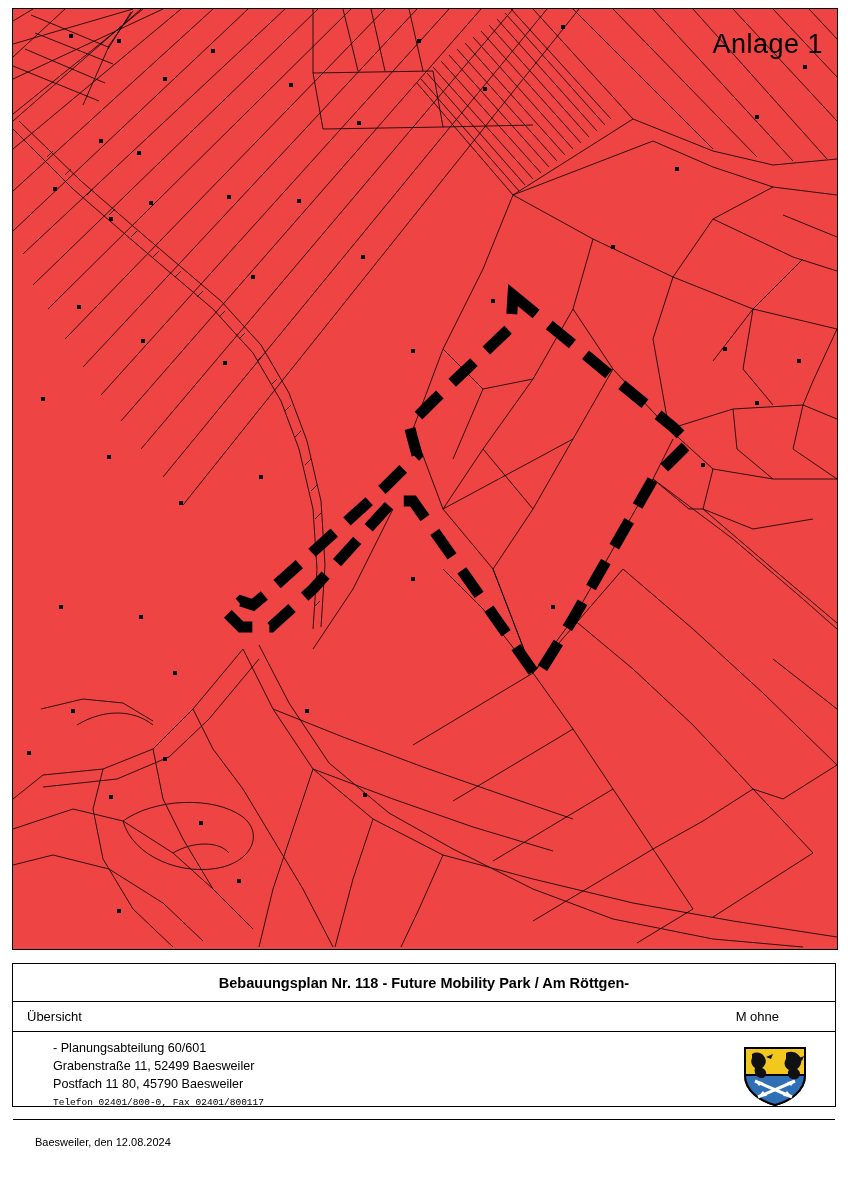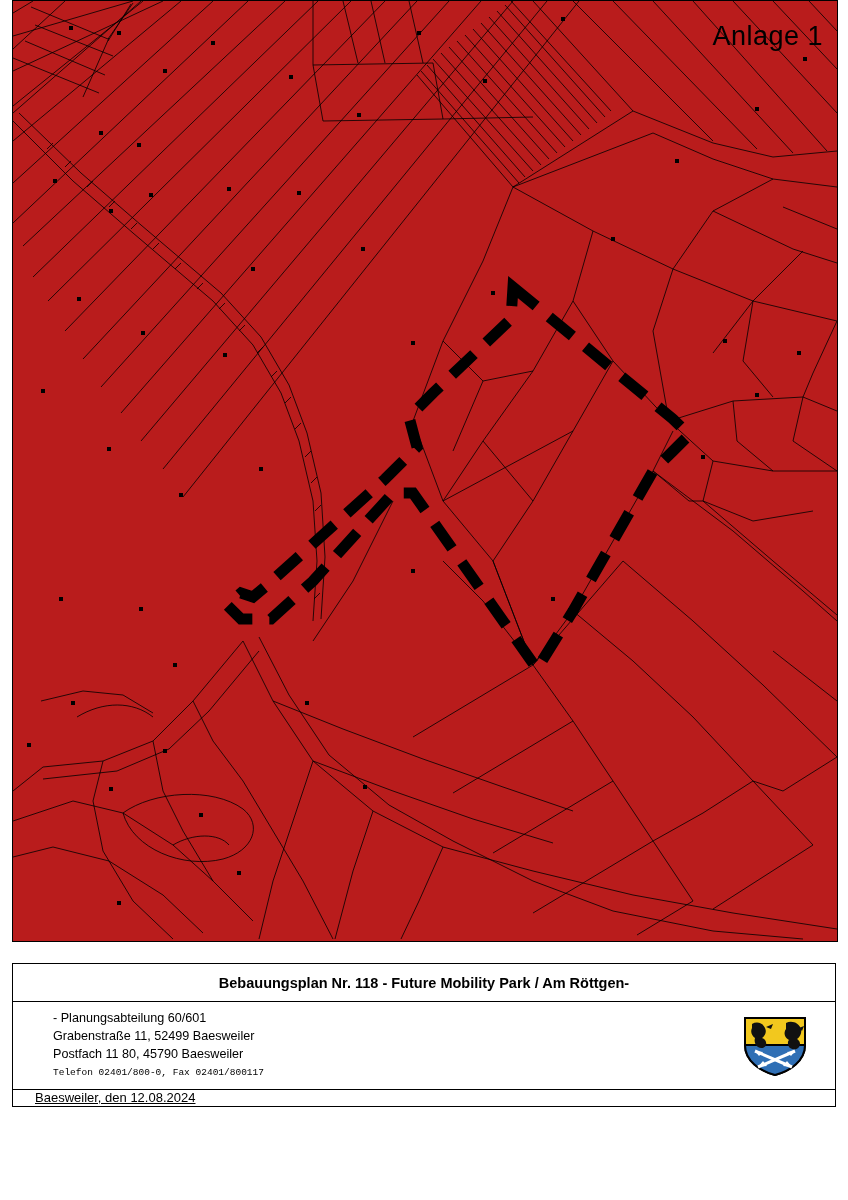--- a/index.html
+++ b/index.html
@@ -20,25 +20,25 @@
     left: 0; top: 0;
     width: 848px;
     height: 1200px;
     background: #fff;
   }
 
   
   #map-area {
     position: absolute;
     left: 12px;
-    top: 0;
+    top: 8px;
     width: 824px;
     height: 940px;
     border: 1px solid #000;
-    background: #b91c1c;
+    background: #ef4444;
     overflow: hidden;
   }
   #map-svg {
     position: absolute;
     left: 0; top: 0;
     width: 100%;
     height: 100%;
     display: block;
   }
   #sheet-label {
@@ -123,25 +123,24 @@
   }
   #tb-crest {
     width: 120px;
     display: flex;
     align-items: center;
     justify-content: center;
   }
   #tb-foot {
     height: 28px;
     display: flex;
-    align-items: flex-start;
+    align-items: flex-end;
     padding-left: 22px;
-    font-size: 13px;
+    font-size: 11px;
     border-bottom: none;
-    text-decoration: underline;
   }
 </style>
 </head>
 <body>
 
 <div id="page">
 
   <div id="map-area">
 
     <svg id="map-svg" viewBox="0 0 824 940" preserveAspectRatio="none">
@@ -383,20 +382,24 @@
 
     <div id="sheet-label">Anlage 1</div>
   </div>
 
   <div id="title-block">
 
     <div class="tb-row" id="tb-title">
       <div class="txt">Bebauungsplan Nr. 118 - Future Mobility Park / Am Röttgen-</div>
     </div>
 
+    <div class="tb-row" id="tb-sub">
+      <div class="left">Übersicht</div>
+      <div class="right">M ohne</div>
+    </div>
 
     <div class="tb-row" id="tb-main">
       <div id="tb-address">
         <div>- Planungsabteilung 60/601</div>
         <div>Grabenstraße 11, 52499 Baesweiler</div>
         <div>Postfach 11 80, 45790 Baesweiler</div>
         <div class="small">Telefon 02401/800-0, Fax 02401/800117</div>
       </div>
       <div id="tb-crest">
         <svg width="66" height="62" viewBox="0 0 66 62">

